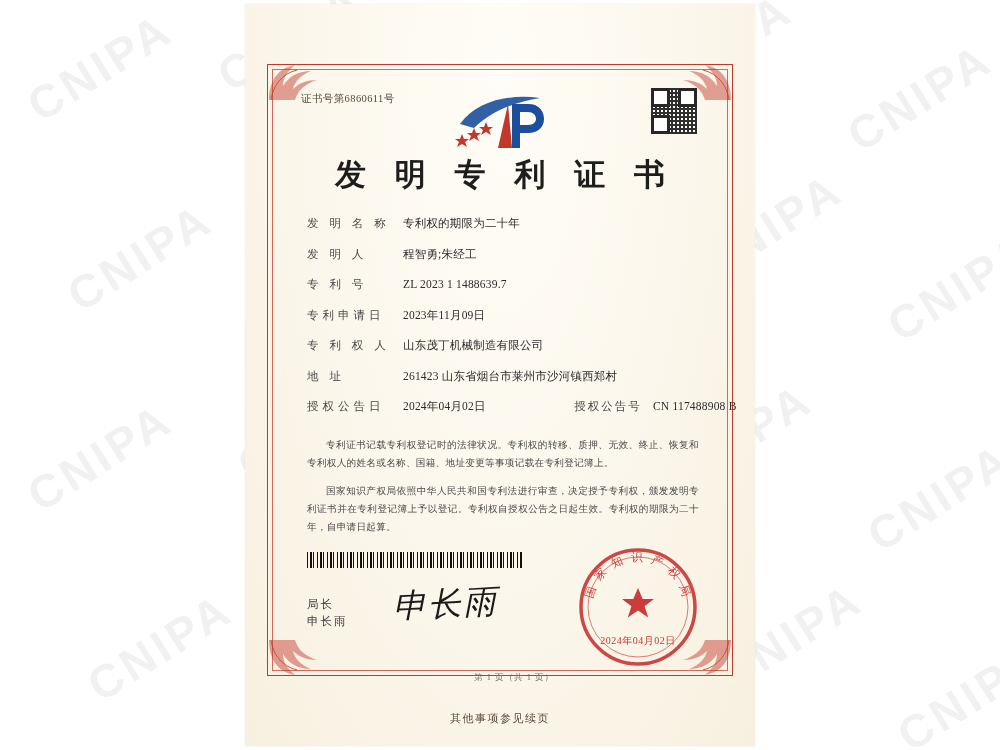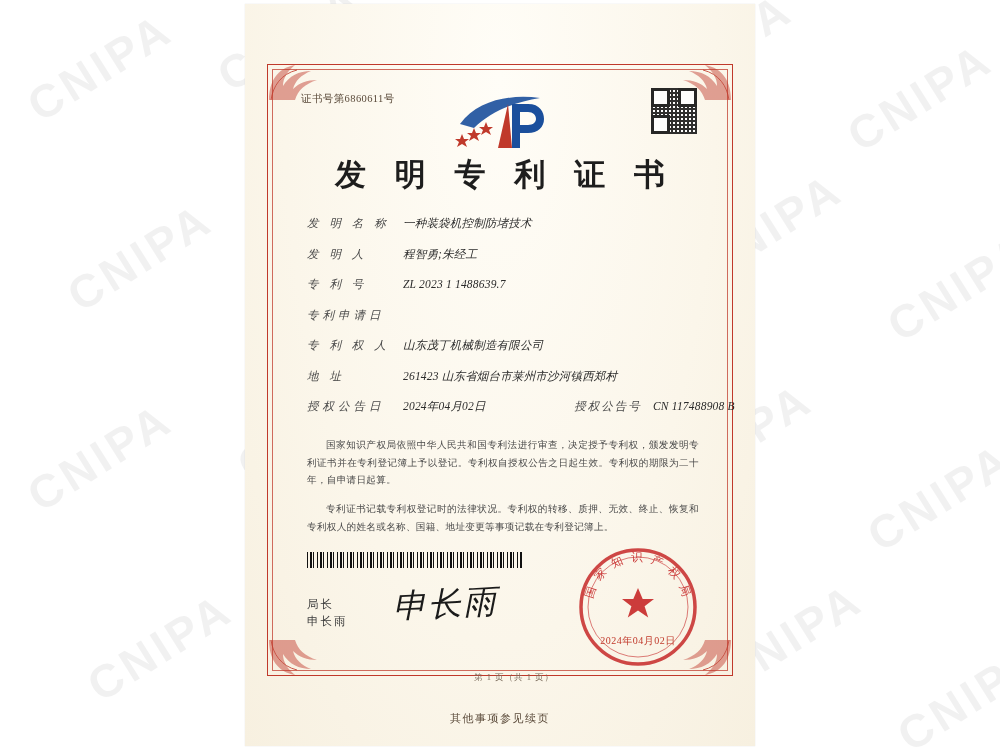--- a/index.html
+++ b/index.html
@@ -136,21 +136,20 @@
     left: 62px;
     right: 56px;
     top: 212px;
   }
   .field-row {
     display: flex;
     align-items: baseline;
     margin-bottom: 15.5px;
     font-size: 11.5px;
     color: #3a3a3a;
-    font-style: italic;
   }
   .field-label {
     width: 96px;
     flex: none;
     letter-spacing: 4px;
     color: #4a4a4a;
     white-space: nowrap;
   }
   .field-value {
     flex: 1;
@@ -362,52 +361,53 @@
         <path d="M60 10 L76 10 C88 10 92 18 92 25 C92 33 86 39 76 39 L68 39 L68 54 L60 54 Z
                  M68 18 L68 31 L76 31 C81 31 84 28 84 25 C84 21 81 18 76 18 Z" fill="#1b4f9c"></path>
       </svg>
     </div>
 
     <div class="title">发 明 专 利 证 书</div>
 
     <div class="fields">
       <div class="field-row">
         <div class="field-label">发 明 名 称</div>
-        <div class="field-value">一种装袋机控制防堵技术</div>
+        <div class="field-value">专利权的期限为二十年</div>
       </div>
       <div class="field-row">
         <div class="field-label">发 明 人</div>
         <div class="field-value">程智勇;朱经工</div>
       </div>
       <div class="field-row">
         <div class="field-label">专 利 号</div>
         <div class="field-value">ZL 2023 1 1488639.7</div>
       </div>
       <div class="field-row">
         <div class="field-label">专利申请日</div>
+        <div class="field-value">2023年11月09日</div>
       </div>
       <div class="field-row">
         <div class="field-label">专 利 权 人</div>
         <div class="field-value">山东茂丁机械制造有限公司</div>
       </div>
       <div class="field-row">
         <div class="field-label">地 址</div>
         <div class="field-value">261423 山东省烟台市莱州市沙河镇西郑村</div>
       </div>
       <div class="field-row split">
         <div class="field-label">授权公告日</div>
         <div class="field-value">2024年04月02日</div>
         <div class="field-label2">授权公告号</div>
         <div class="field-value">CN 117488908 B</div>
       </div>
     </div>
 
     <div class="paragraphs">
+      <p>专利证书记载专利权登记时的法律状况。专利权的转移、质押、无效、终止、恢复和专利权人的姓名或名称、国籍、地址变更等事项记载在专利登记簿上。</p>
       <p>国家知识产权局依照中华人民共和国专利法进行审查，决定授予专利权，颁发发明专利证书并在专利登记簿上予以登记。专利权自授权公告之日起生效。专利权的期限为二十年，自申请日起算。</p>
-      <p>专利证书记载专利权登记时的法律状况。专利权的转移、质押、无效、终止、恢复和专利权人的姓名或名称、国籍、地址变更等事项记载在专利登记簿上。</p>
     </div>
 
     <div class="barcode"></div>
 
     <div class="sig-label">
       <div>局长</div>
       <div>申长雨</div>
     </div>
     <div class="sig-script">申长雨</div>
 

